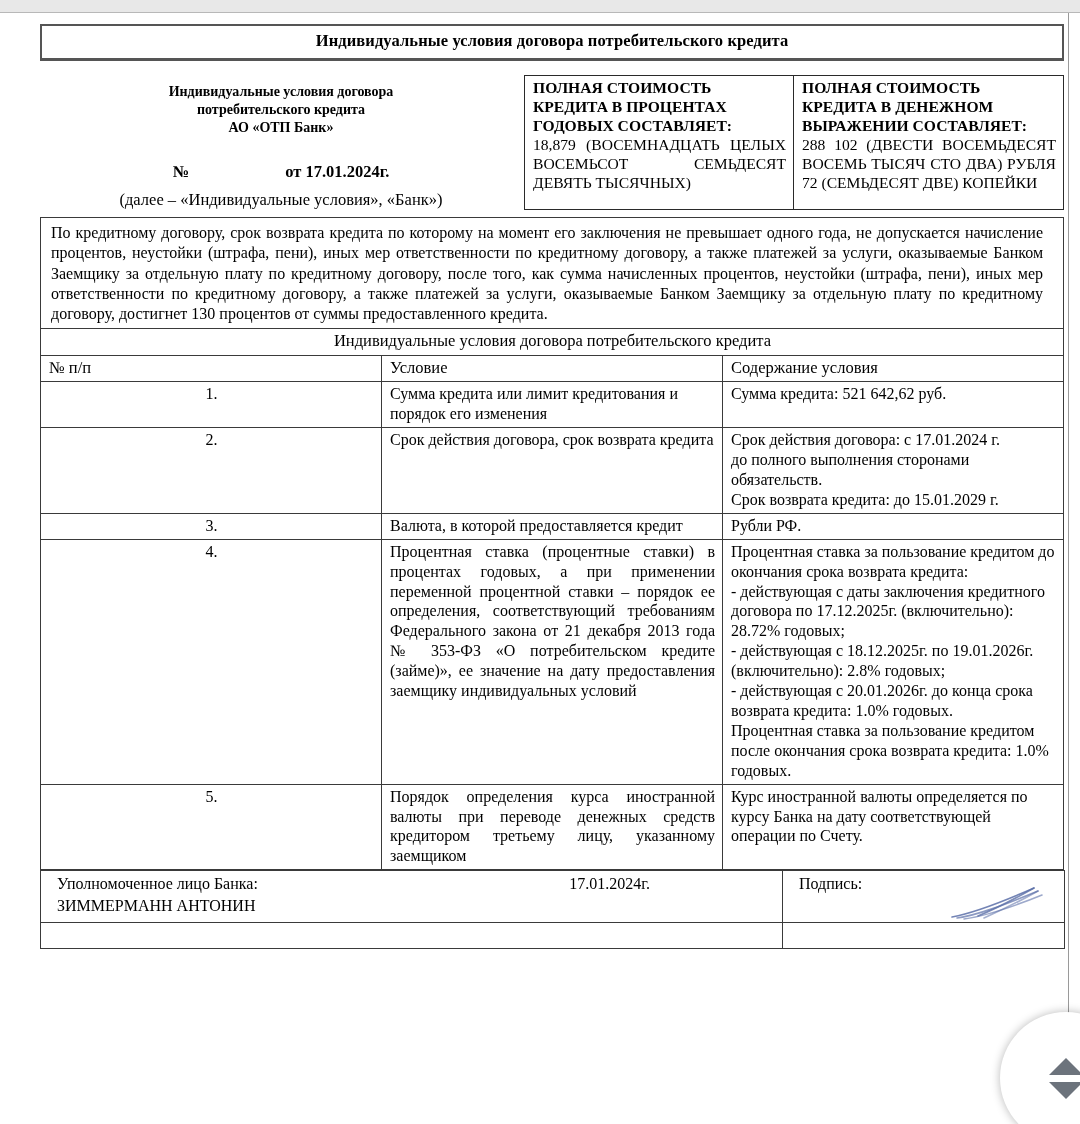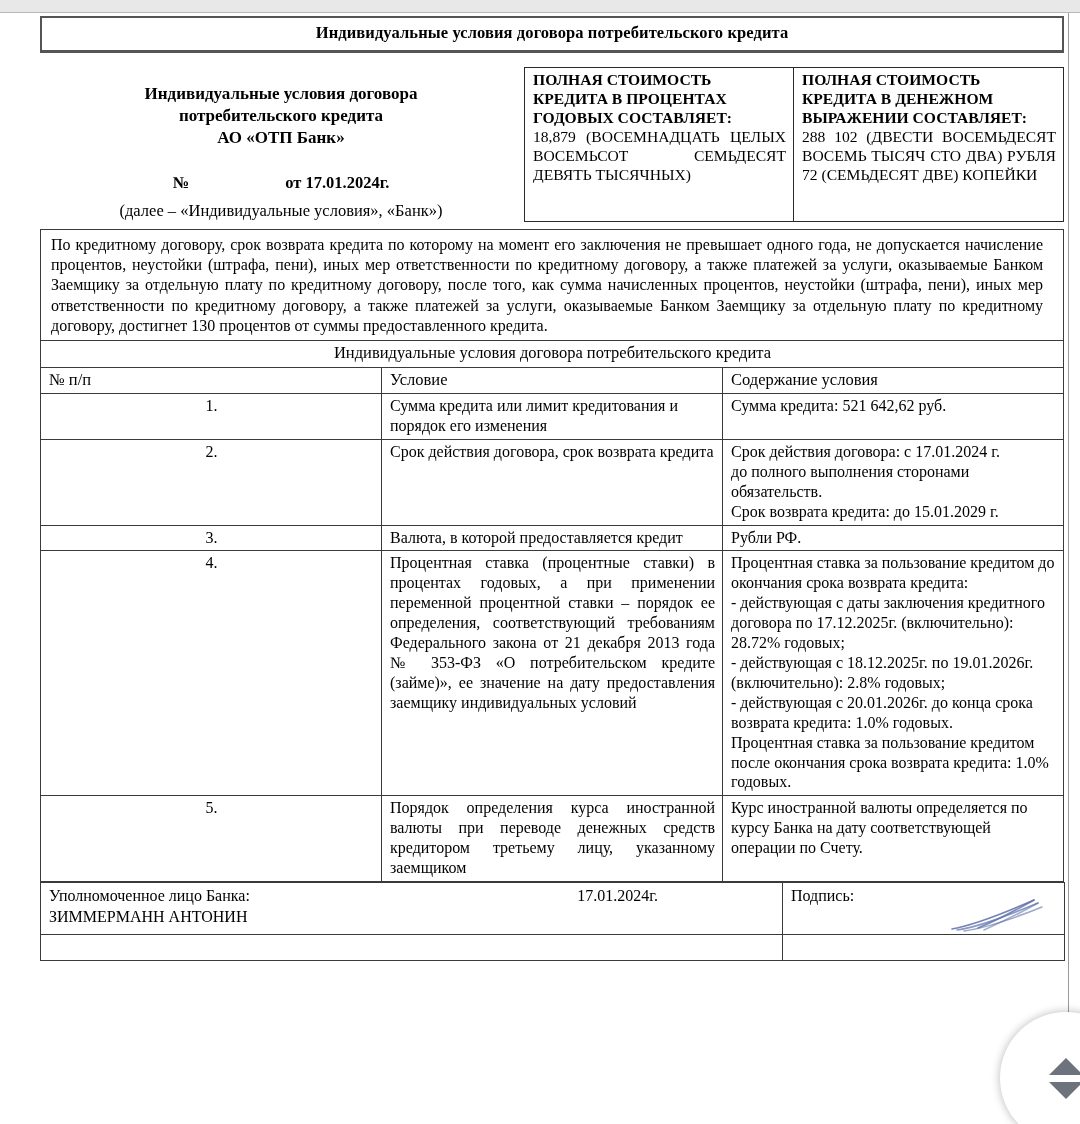--- a/index.html
+++ b/index.html
@@ -29,21 +29,21 @@
   
   .page-right-edge {
     position: absolute;
     top: 13px; left: 1068px;
     width: 1px; height: 1111px;
     background: #9a9a9a;
   }
 
   .doc {
     position: absolute;
-    top: 16px;
+    top: 24px;
     left: 40px;
     width: 1024px;
   }
 
   
   .title-bar {
     border: 2px solid #555;
     border-bottom-width: 3px;
     padding: 5px 0 7px;
     text-align: center;
@@ -60,23 +60,23 @@
     align-items: stretch;
     width: 100%;
   }
   .header-left {
     width: 484px;
     padding: 4px 10px 0 8px;
     text-align: center;
   }
   .hl-title {
     font-weight: bold;
-    font-size: 17px;
+    font-size: 14px;
     line-height: 1.30;
-    margin: 12px;
+    margin: 4px;
   }
   .hl-numline {
     font-weight: bold;
     font-size: 16.5px;
     margin-top: 24px;
     display: flex;
     justify-content: center;
     gap: 96px;
   }
   .hl-sub {
@@ -148,21 +148,21 @@
   
   table.sig {
     width: 100%;
     border-collapse: collapse;
     table-layout: fixed;
     font-size: 16px;
   }
   table.sig td {
     border: 1px solid #3a3a3a;
     vertical-align: top;
-    padding: 3px 8px 6px;
+    padding: 3px 16px 6px;
     line-height: 1.28;
   }
   .sig-left   { width: 742px; position: relative; }
   .sig-right  { width: 282px; position: relative; }
   .sig-name-row {
     display: flex;
     justify-content: space-between;
     align-items: flex-start;
   }
   .sig-date { padding-right: 116px; }

